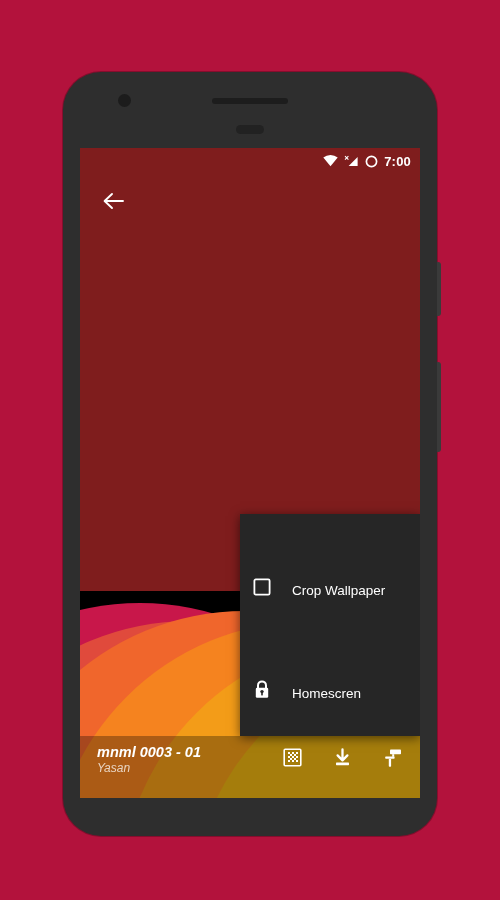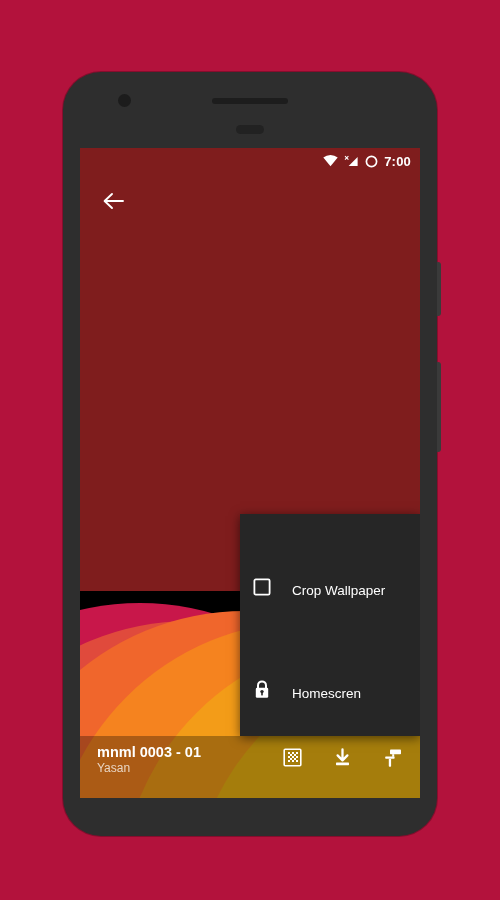--- a/index.html
+++ b/index.html
@@ -131,20 +131,21 @@
     position: absolute;
     left: 0;
     bottom: 0;
     width: 100%;
     height: 62px;
     display: flex;
     align-items: center;
     background: rgba(0,0,0,0.30);
     box-sizing: border-box;
     padding: 0 10px 15px 17px;
+    font-style: italic;
   }
   #info-text-block { flex: 1 1 auto; min-width: 0; }
   #wallpaper-title {
     color: #ffffff;
     font-size: 14.5px;
     font-weight: bold;
     line-height: 1.25;
     white-space: nowrap;
   }
   #wallpaper-author {

